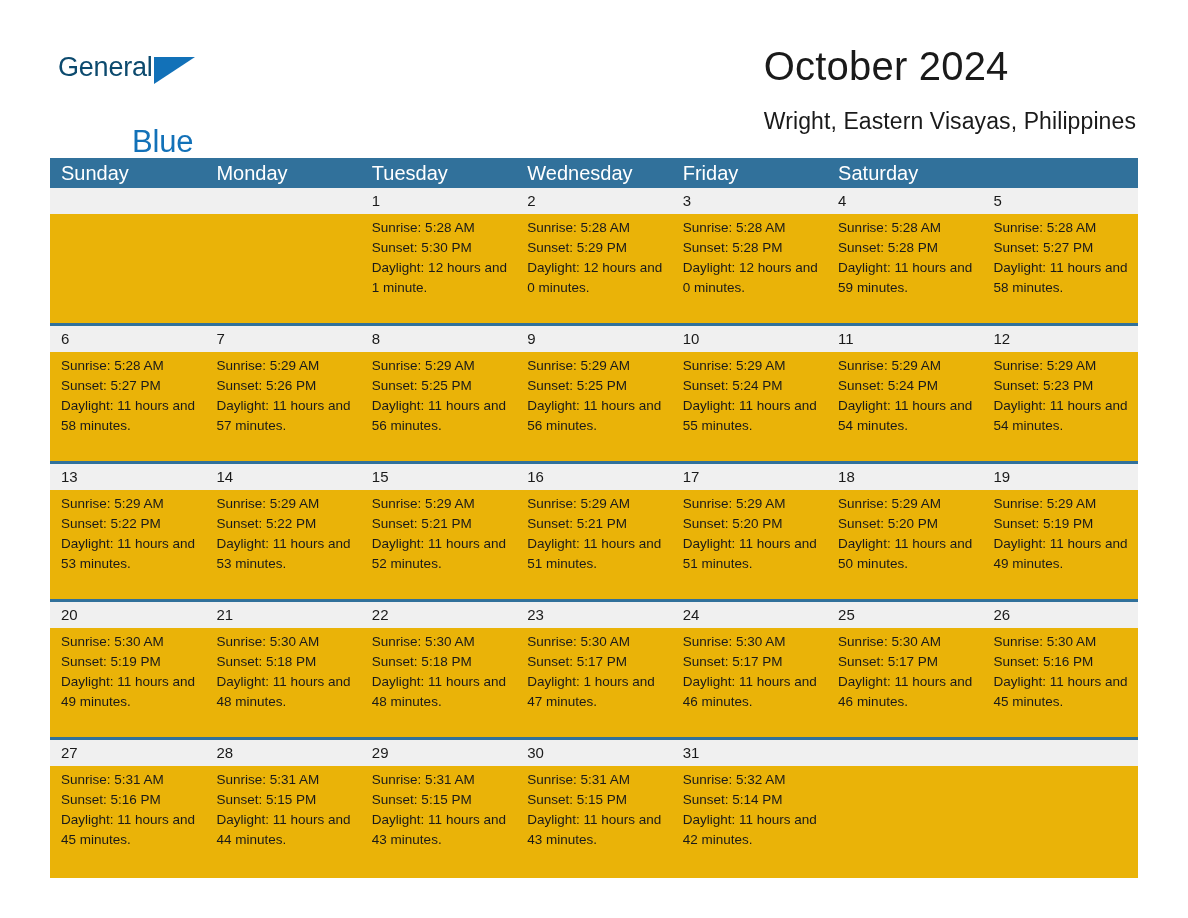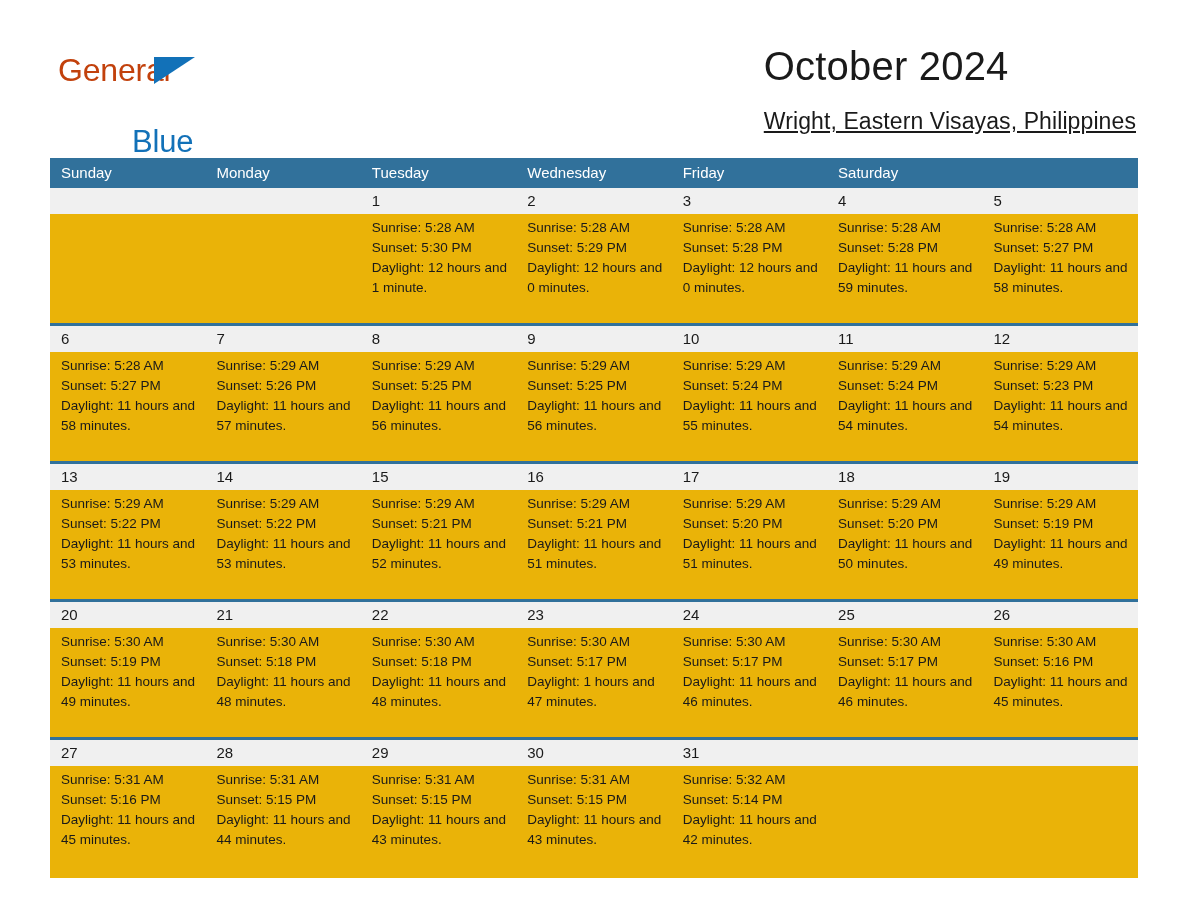--- a/index.html
+++ b/index.html
@@ -34,23 +34,23 @@
   .logo {
     position: relative;
     width: 150px;
     height: 70px;
     margin-left: 8px;
   }
   .logo-general {
     position: absolute;
     left: 0;
     top: 6px;
-    font-size: 32px;
+    font-size: 27px;
     letter-spacing: -0.2px;
-    color: #c2410c;
+    color: #0c4a6e;
     font-family: "Liberation Sans", sans-serif;
   }
   .logo-tri {
     position: absolute;
     left: 96px;
     top: 11px;
     width: 0;
     height: 0;
     border-top: 27px solid #1271b8;
     border-right: 41px solid transparent;
@@ -75,21 +75,20 @@
     margin: 0;
     letter-spacing: 0.2px;
   }
   .cal-subtitle {
     font-size: 23px;
     font-weight: normal;
     color: #1a1a1a;
     margin: 0;
     padding-top: 22px;
     letter-spacing: 0.1px;
-    text-decoration: underline;
   }
 
   
   .calendar {
     position: absolute;
     left: 50px;
     top: 158px;
     width: 1088px;
   }
   .row {
@@ -100,21 +99,21 @@
     width: 155.43px;
     box-sizing: border-box;
   }
 
   .dayhead-row {
     background: #31719b;
     height: 30px;
   }
   .dayhead {
     color: #ffffff;
-    font-size: 15px;
+    font-size: 20px;
     line-height: 30px;
     padding-left: 11px;
     box-sizing: border-box;
   }
 
   .week {
     position: relative;
   }
   .week .numbar {
     height: 26px;

